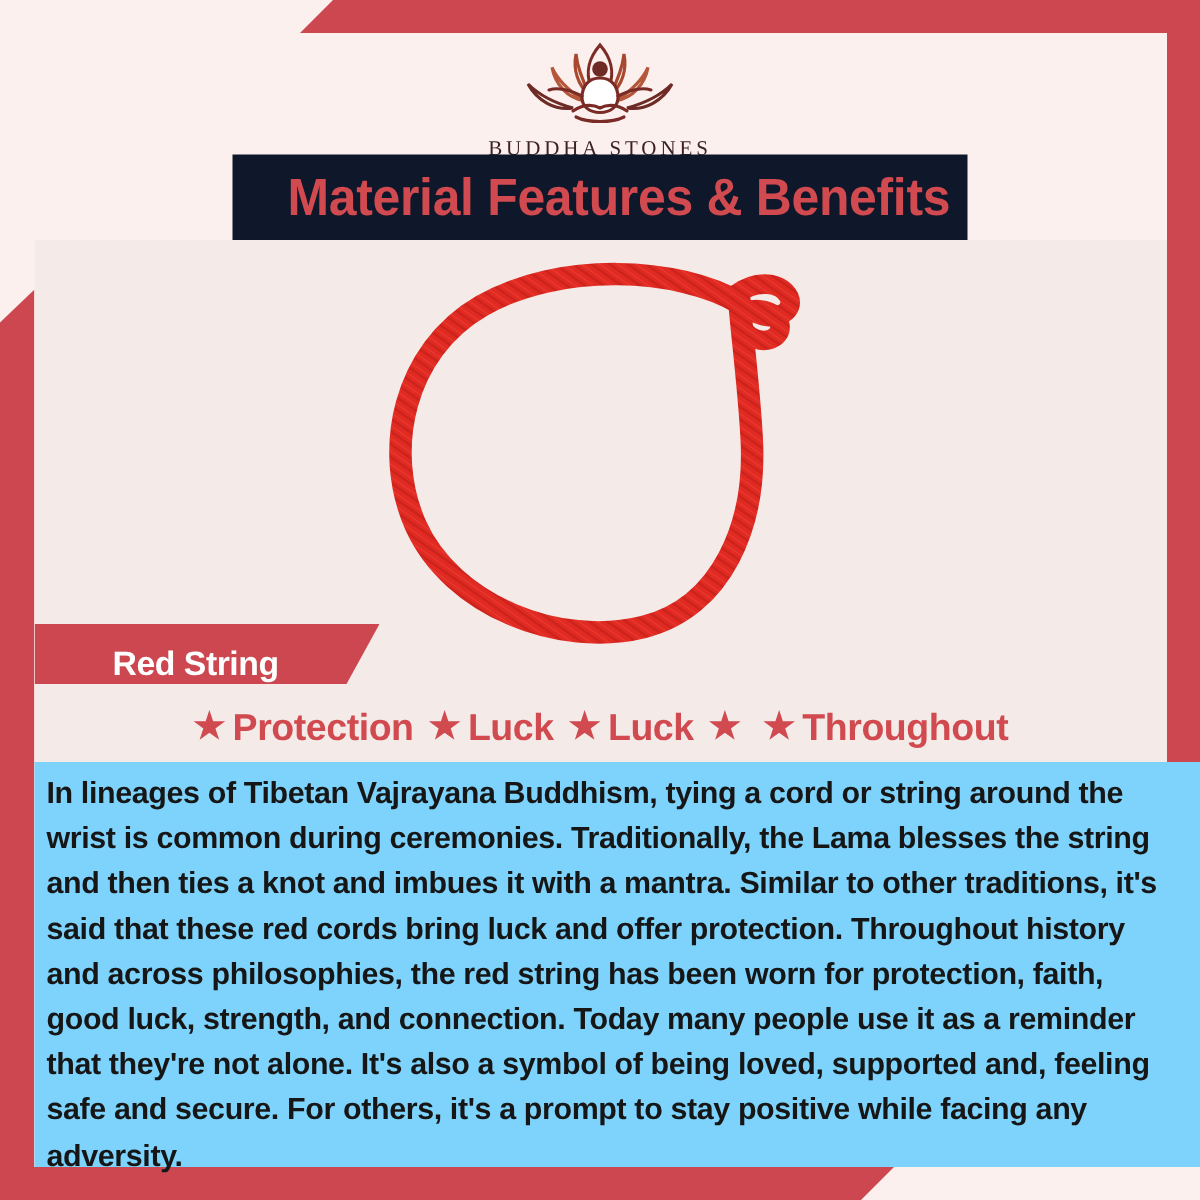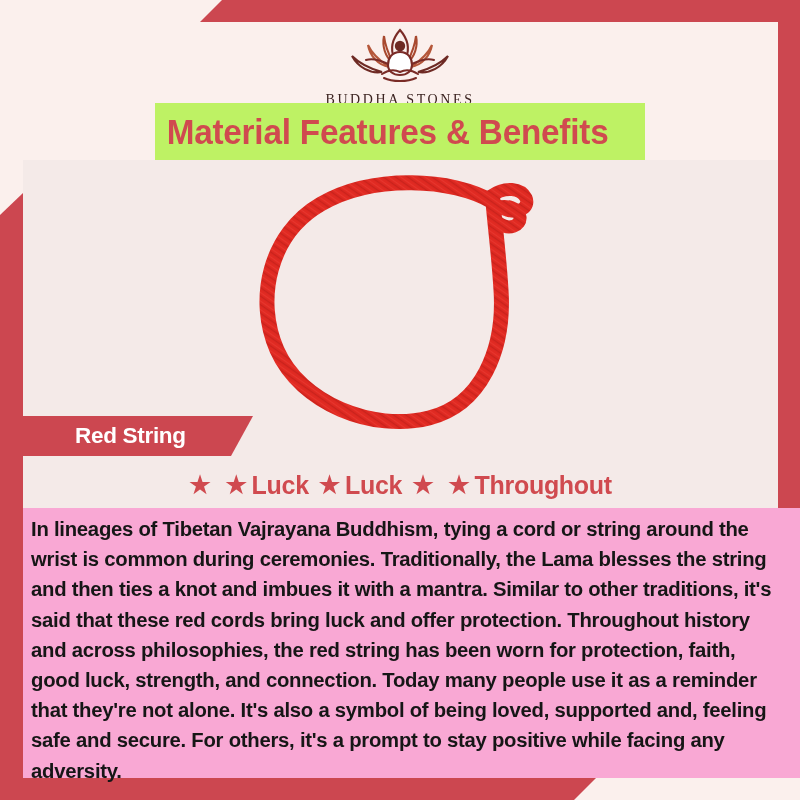--- a/index.html
+++ b/index.html
@@ -70,24 +70,24 @@
     letter-spacing: 2.6px;
     color: #3b2320;
     font-weight: 400;
   }
 
   
   .title-band {
     position: absolute;
     left: 155px; top: 103px;
     width: 490px; height: 57px;
-    background: #bef264;
+    background: #0f172a;
     display: flex;
     align-items: center;
-    justify-content: flex-start;
+    justify-content: flex-end;
   }
   .title-text {
     font-size: 35px;
     font-weight: bold;
     color: #d04a4f;
     letter-spacing: -0.2px;
     transform: scaleX(0.95);
     white-space: nowrap;
   }
 
@@ -99,21 +99,21 @@
   }
 
   
   .tag {
     position: absolute;
     left: 23px; top: 416px;
     width: 230px; height: 40px;
     background: #cc4750;
     clip-path: polygon(0 0, 230px 0, 208px 40px, 0 40px);
     display: flex;
-    align-items: center;
+    align-items: flex-end;
   }
   .tag-text {
     margin-left: 52px;
     color: #ffffff;
     font-size: 22.5px;
     font-weight: bold;
     letter-spacing: -0.3px;
   }
 
   
@@ -141,21 +141,21 @@
     line-height: 1;
     margin-right: 5px;
   }
 
   
   .copy {
     position: absolute;
     left: 23px; top: 508px;
     width: 777px;
     height: 270px;
-    background: #f9a8d4;
+    background: #7dd3fc;
     box-sizing: border-box;
     padding: 6px 18px 0 8px;
   }
   .copy p {
     margin: 0;
     font-size: 20.3px;
     font-weight: bold;
     line-height: 30.2px;
     color: #161616;
     letter-spacing: -0.25px;
@@ -219,20 +219,21 @@
     </g>
   </svg>
 
   <div class="tag">
     <span class="tag-text">Red String</span>
   </div>
 
   <div class="benefits">
     <span class="benefit">
       <span class="star">★</span>
+      <span>Protection</span>
     </span>
     <span class="benefit">
       <span class="star">★</span>
       <span>Luck</span>
     </span>
     <span class="benefit">
       <span class="star">★</span>
       <span>Luck</span>
     </span>
     <span class="benefit">

